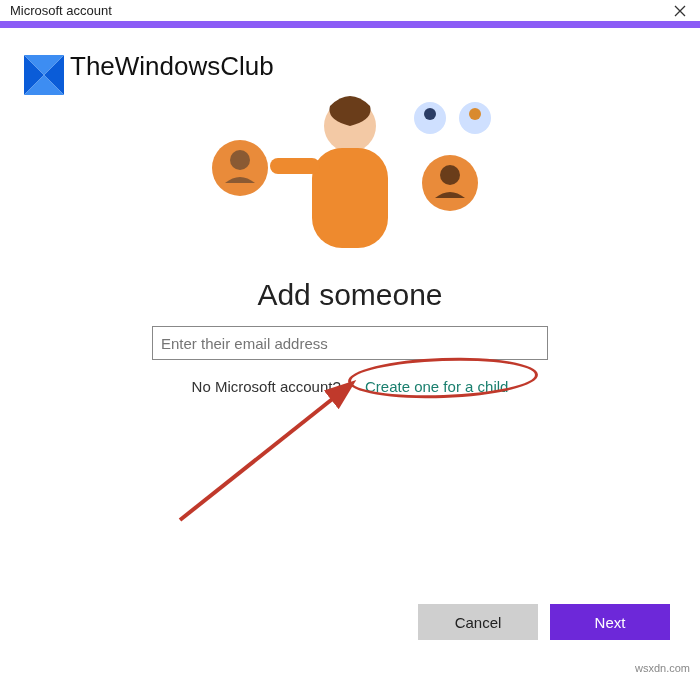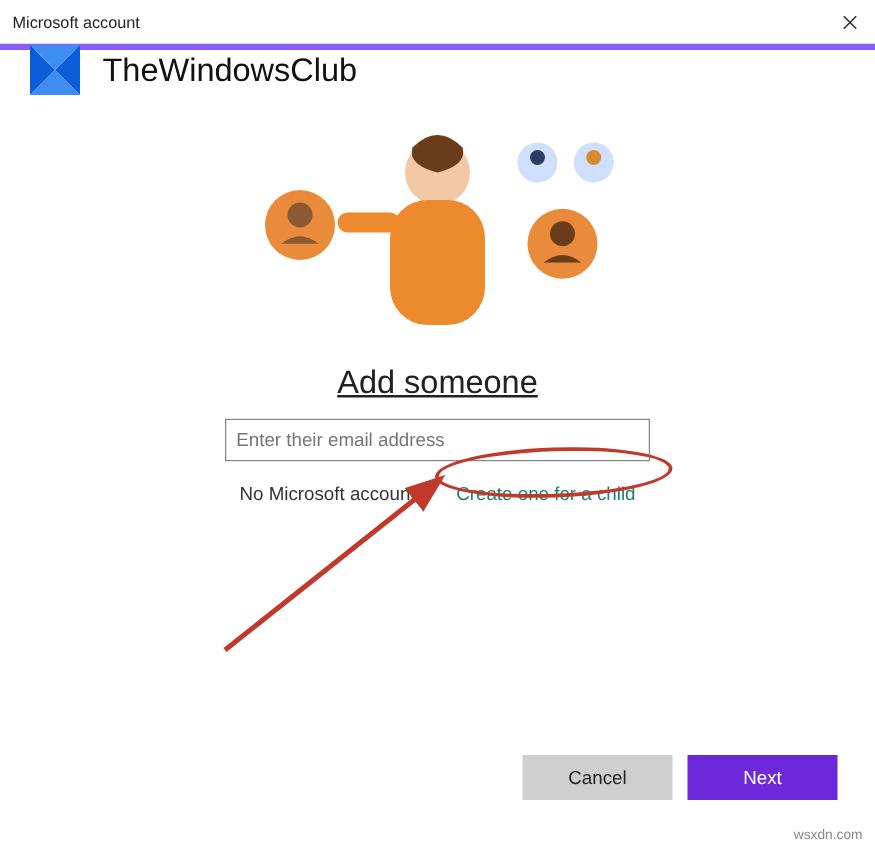--- a/index.html
+++ b/index.html
@@ -7,68 +7,66 @@
       font-family: "Segoe UI", Tahoma, sans-serif;
       width: 700px;
       height: 680px;
       background: #fff;
       position: relative;
     }
     .titlebar {
       display: flex;
       justify-content: space-between;
       align-items: center;
-      height: 40px;
+      height: 28px;
       padding: 0 10px;
-      border-bottom: 5px solid #8b5cf6;
+      border-bottom: 7px solid #8b5cf6;
       font-size: 13px;
       color: #222;
     }
     .titlebar .close {
       width: 20px;
       height: 20px;
       display: flex;
       align-items: center;
       justify-content: center;
       font-size: 16px;
       cursor: pointer;
     }
     .watermark {
       display: flex;
-      align-items: center;
-      position: absolute;
-      top: 32px;
+      position: absolute;
+      top: 51px;
       left: 20px;
-      gap: 14px;
+      gap: 2px;
       z-index: 5;
     }
     .watermark .logo svg { display:block; }
     .watermark-text {
       font-size: 26px;
       font-weight: 400;
       color: #111;
     }
     .content {
       padding: 20px 50px 0 50px;
       text-align: center;
     }
     .illustration {
       margin: 40px auto 10px auto;
       width: 340px;
       height: 180px;
     }
     h1.heading {
       font-weight: 400;
-      font-size: 26px;
+      font-size: 30px;
       color: #222;
       margin: 10px 0 14px 0;
-      text-decoration: underline;
     }
     .email-input {
-      width: 340px;
+      width: 396px;
       height: 34px;
       border: 1px solid #888;
       padding: 4px 8px;
       font-size: 15px;
       color: #333;
       outline: none;
     }
     .sub-row {
       margin-top: 18px;
       font-size: 15px;

